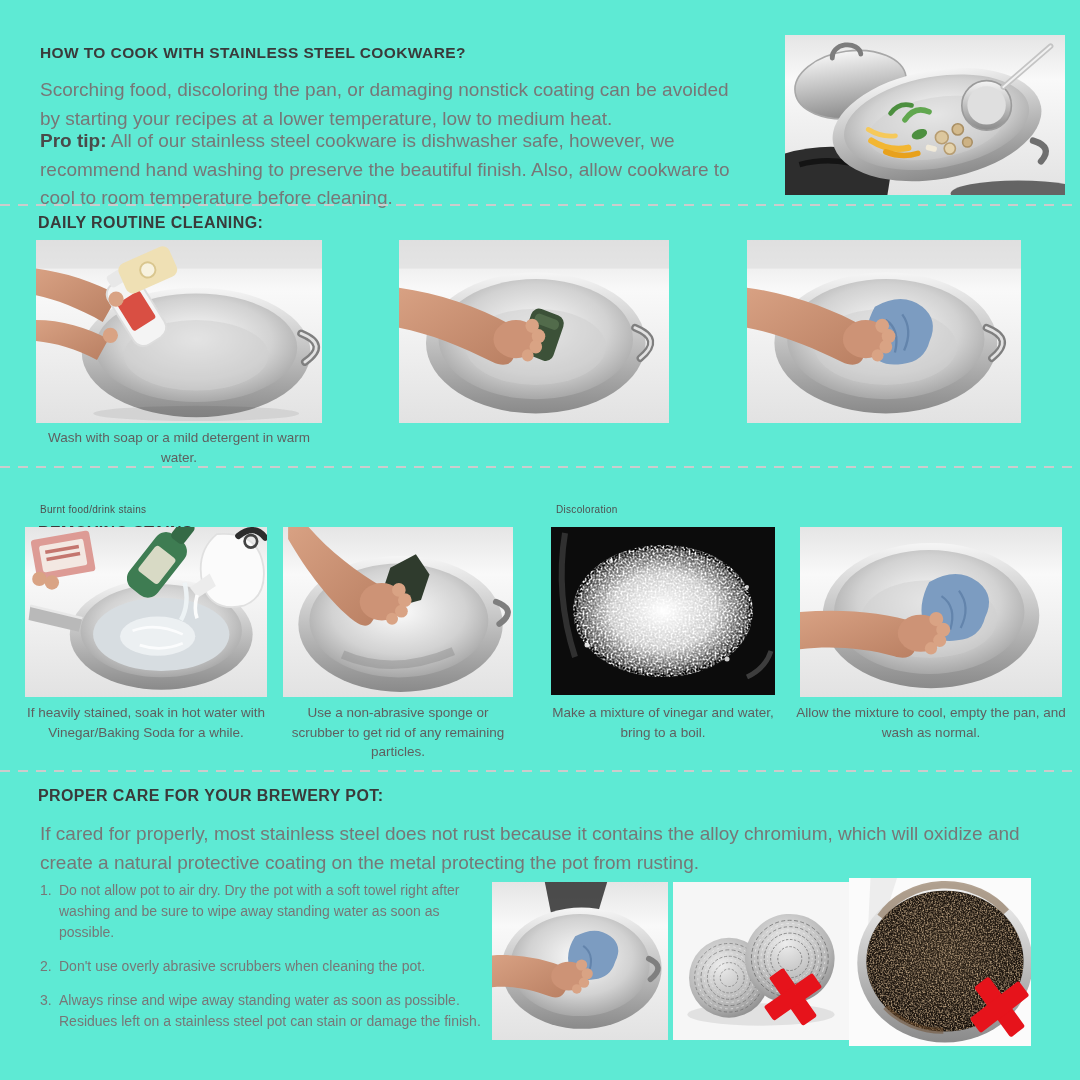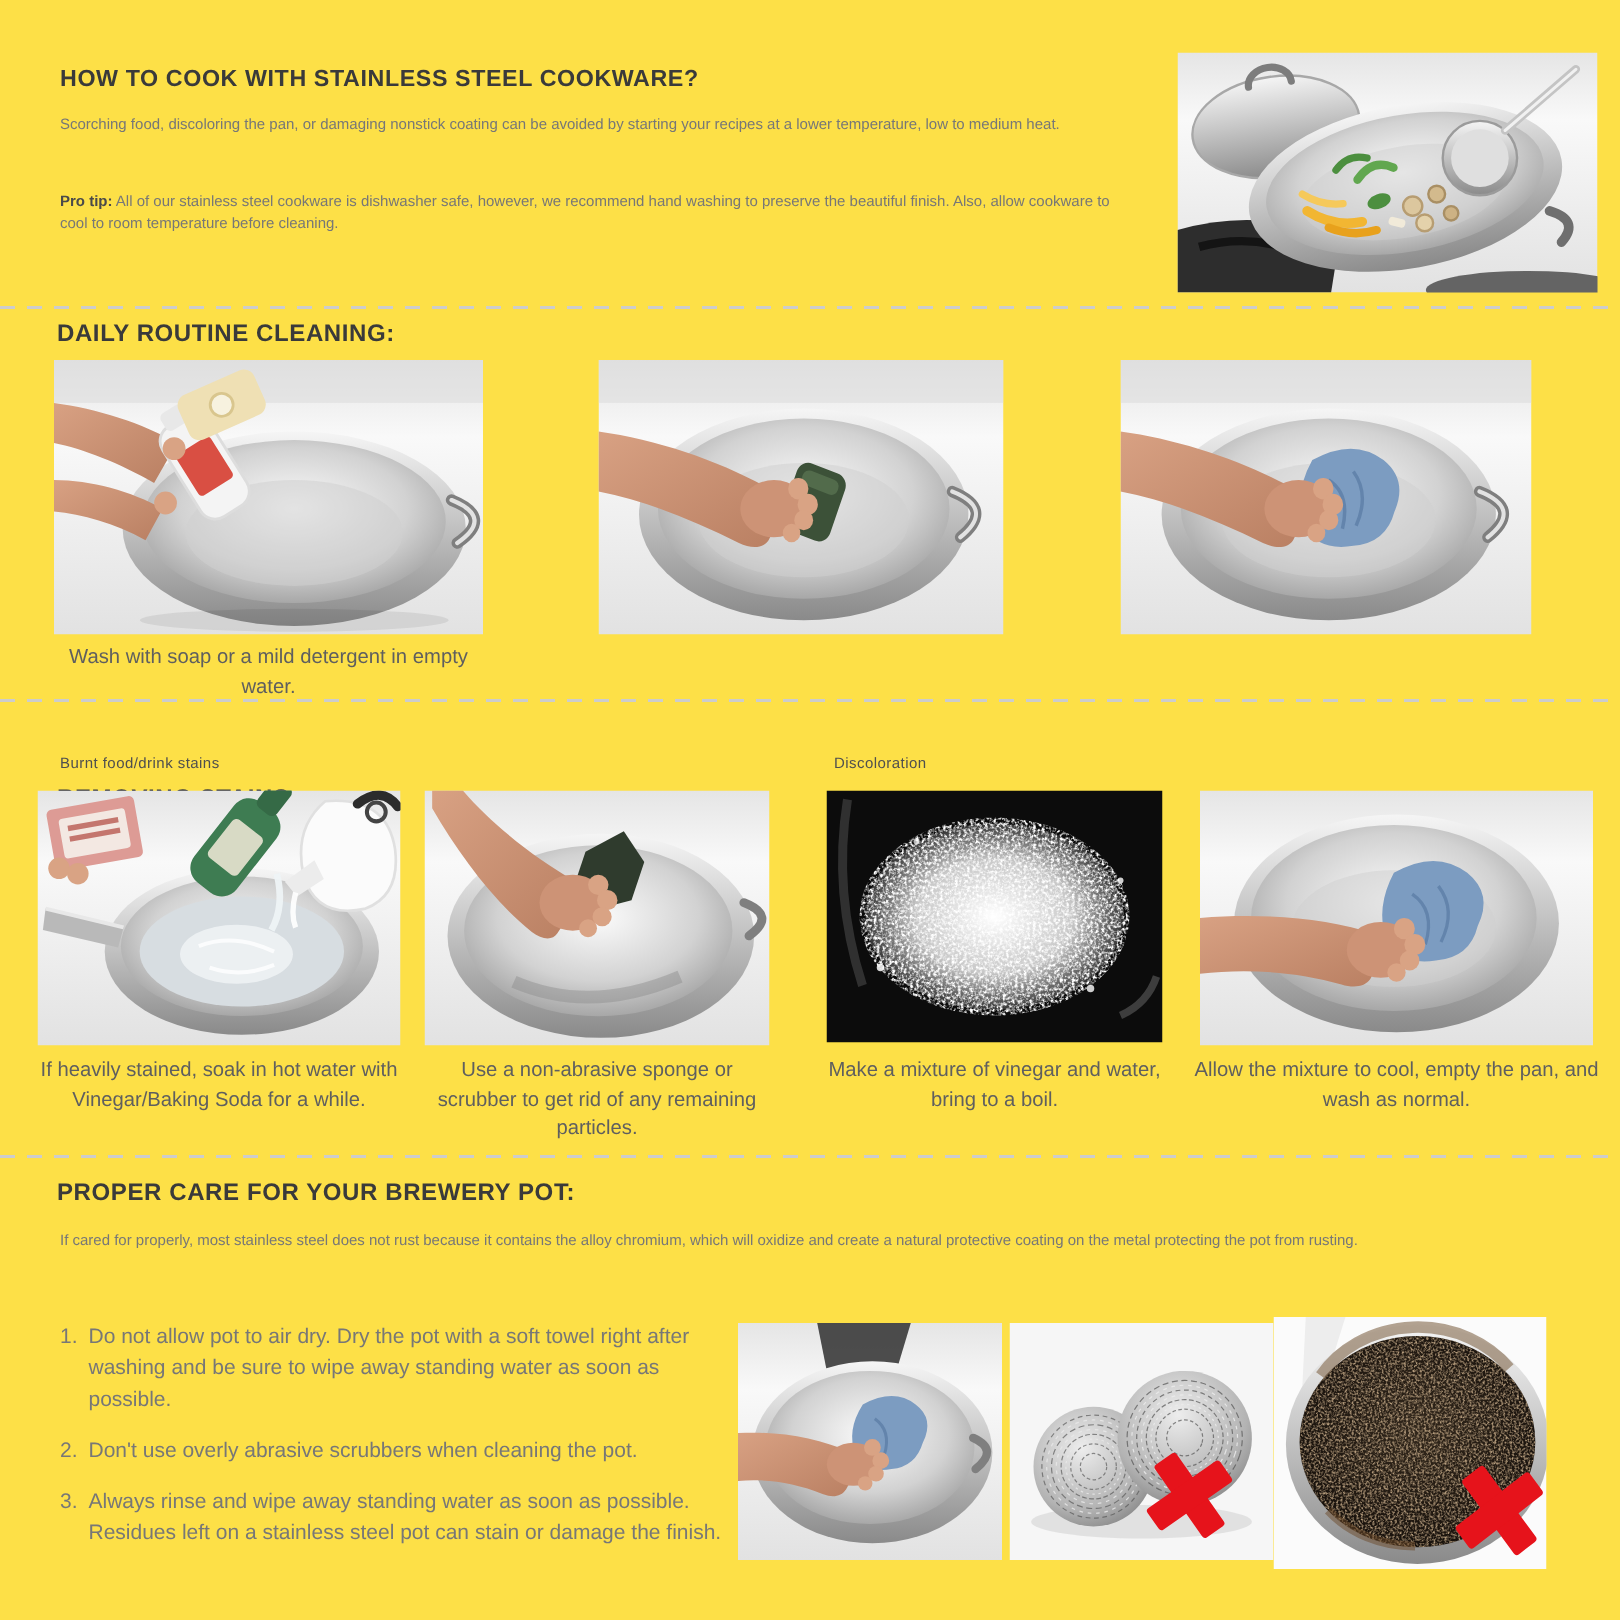--- a/index.html
+++ b/index.html
@@ -1,23 +1,23 @@
 <!DOCTYPE html>
 <html><head>
 <meta charset="utf-8">
 <style>
   html,body{margin:0;padding:0;background:#ffffff;}
   .page{
-    position:relative;width:1080px;height:1080px;background:#fde047;
+    position:relative;width:1080px;height:1080px;background:#5eead4;
     font-family:"Liberation Sans", sans-serif;overflow:hidden;
   }
   .abs{position:absolute;}
   .h1{font-size:15.5px;font-weight:700;color:#3a3a3a;letter-spacing:.4px;}
   .h2{font-size:16px;font-weight:700;color:#3a3a3a;letter-spacing:.4px;}
-  .body-text{font-size:10px;line-height:1.5;color:#777777;}
+  .body-text{font-size:19px;line-height:1.5;color:#777777;}
   .body-text b{color:#4a4a4a;}
   .subhead{font-size:10px;color:#4f4f4f;letter-spacing:.3px;}
   .caption{font-size:13.5px;line-height:1.45;color:#5f5f5f;text-align:center;}
   .divider{
     left:0;right:0;height:2px;
     background:repeating-linear-gradient(90deg,#cccccc 0 10px,transparent 10px 18px);
   }
   figure{margin:0;}
   figure svg{display:block;width:100%;height:100%;}
   .tips .tip{display:flex;margin-bottom:13px;font-size:14px;line-height:1.5;color:#777777;}
@@ -195,21 +195,21 @@
         <path d="M0,50 C46,56 94,72 130,92 C136,95 139,101 136,107 L126,126 C122,132 113,132 104,128 C70,112 34,98 0,92 Z" fill="url(#gSkin)"></path>
         <ellipse cx="130" cy="104" rx="25" ry="20" fill="#cd9376"></ellipse>
         <circle cx="148" cy="90" r="7.5" fill="#d9a384"></circle>
         <circle cx="155" cy="101" r="7.5" fill="#d9a384"></circle>
         <circle cx="152" cy="112" r="7" fill="#d9a384"></circle>
         <circle cx="143" cy="121" r="6.5" fill="#d9a384"></circle>
       </g>
     </svg>
   </figure>
 
-  <div class="abs caption" style="left:36px;top:428px;width:286px;">Wash with soap or a mild detergent in empty water.</div>
+  <div class="abs caption" style="left:36px;top:428px;width:286px;">Wash with soap or a mild detergent in warm water.</div>
 
   <div class="abs divider" style="top:466px;"></div>
 
   <div class="abs h2" style="left:38px;top:477px;margin-top:47px;">REMOVING STAINS:</div>
   <div class="abs subhead" style="left:40px;top:504px;">Burnt food/drink stains</div>
   <div class="abs subhead" style="left:556px;top:504px;">Discoloration</div>
 
   <figure class="abs" style="left:25px;top:527px;width:242px;height:170px;">
     <svg viewBox="0 0 270 190" preserveAspectRatio="none">
       <rect width="270" height="190" fill="url(#gBg)"></rect>

